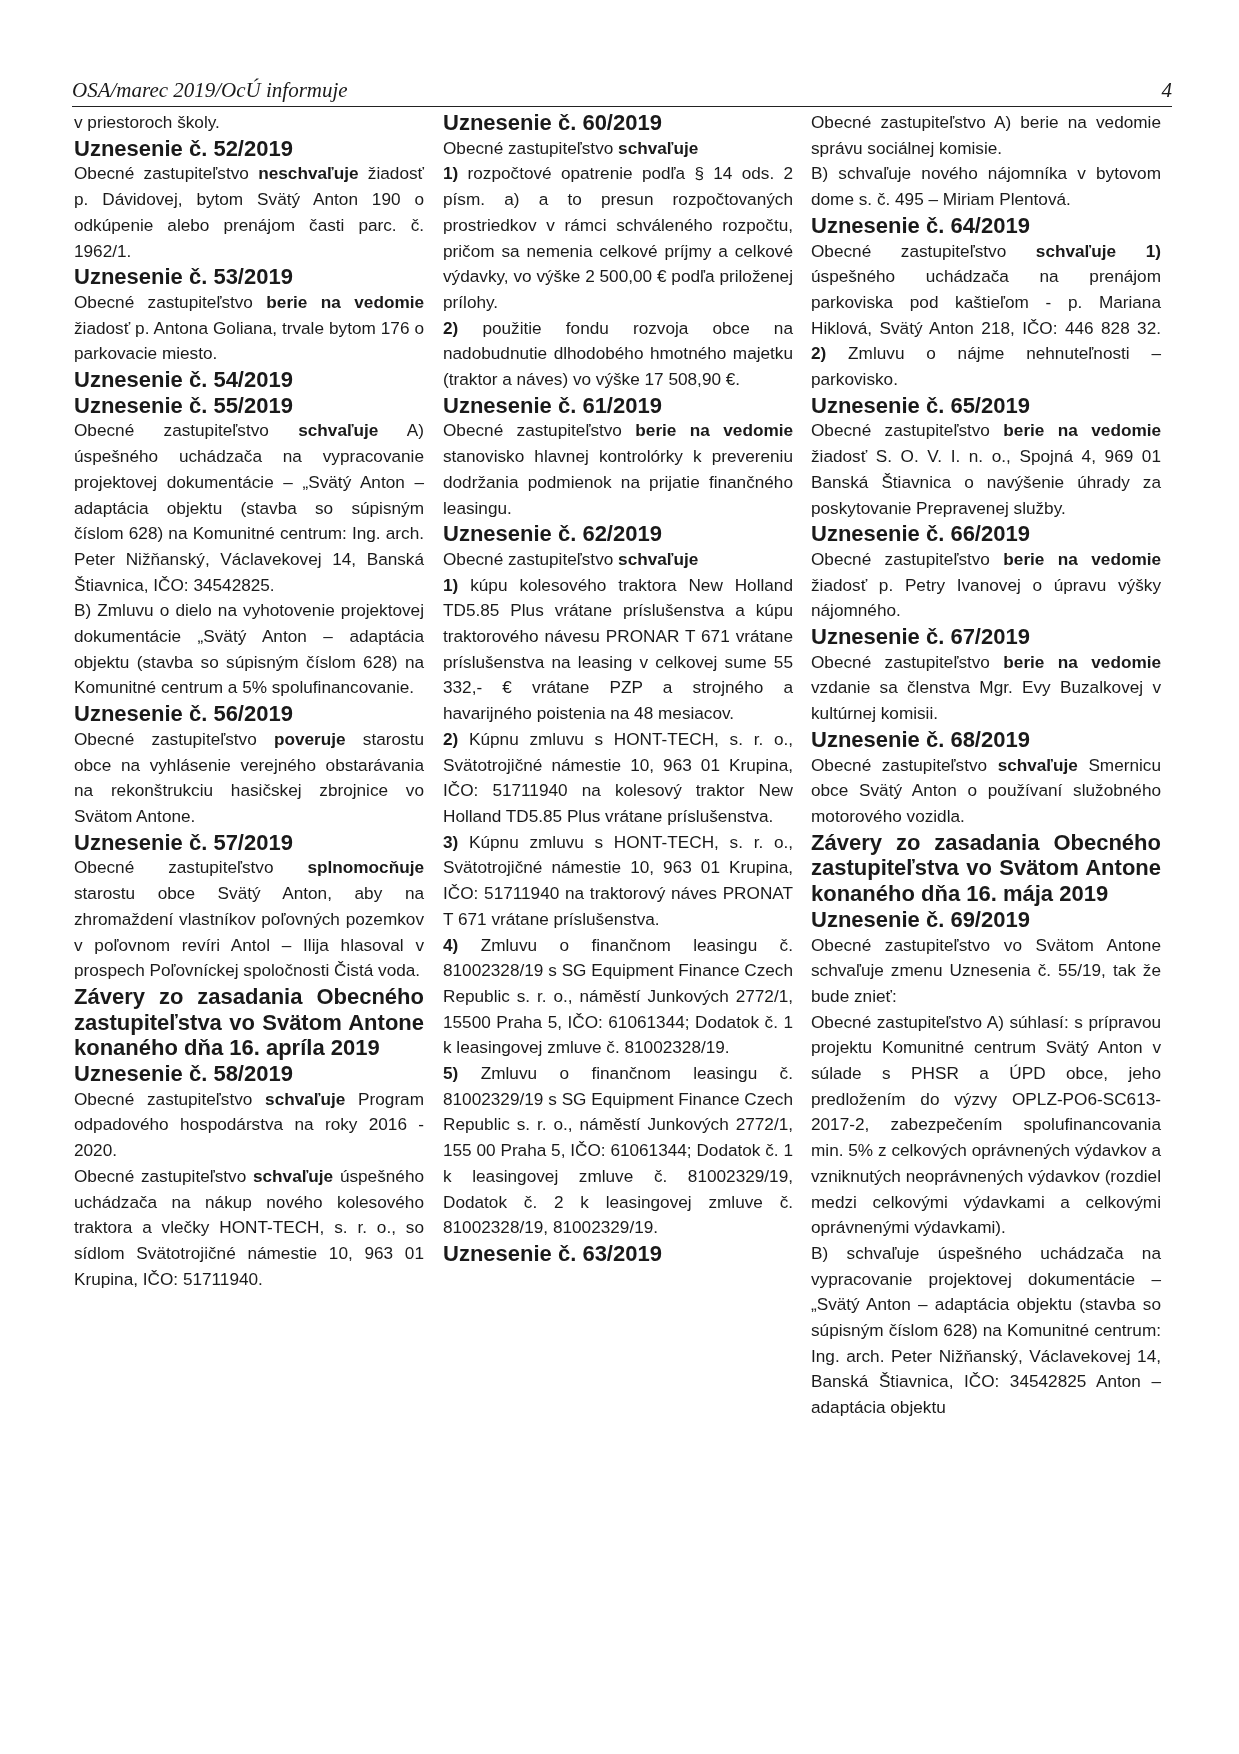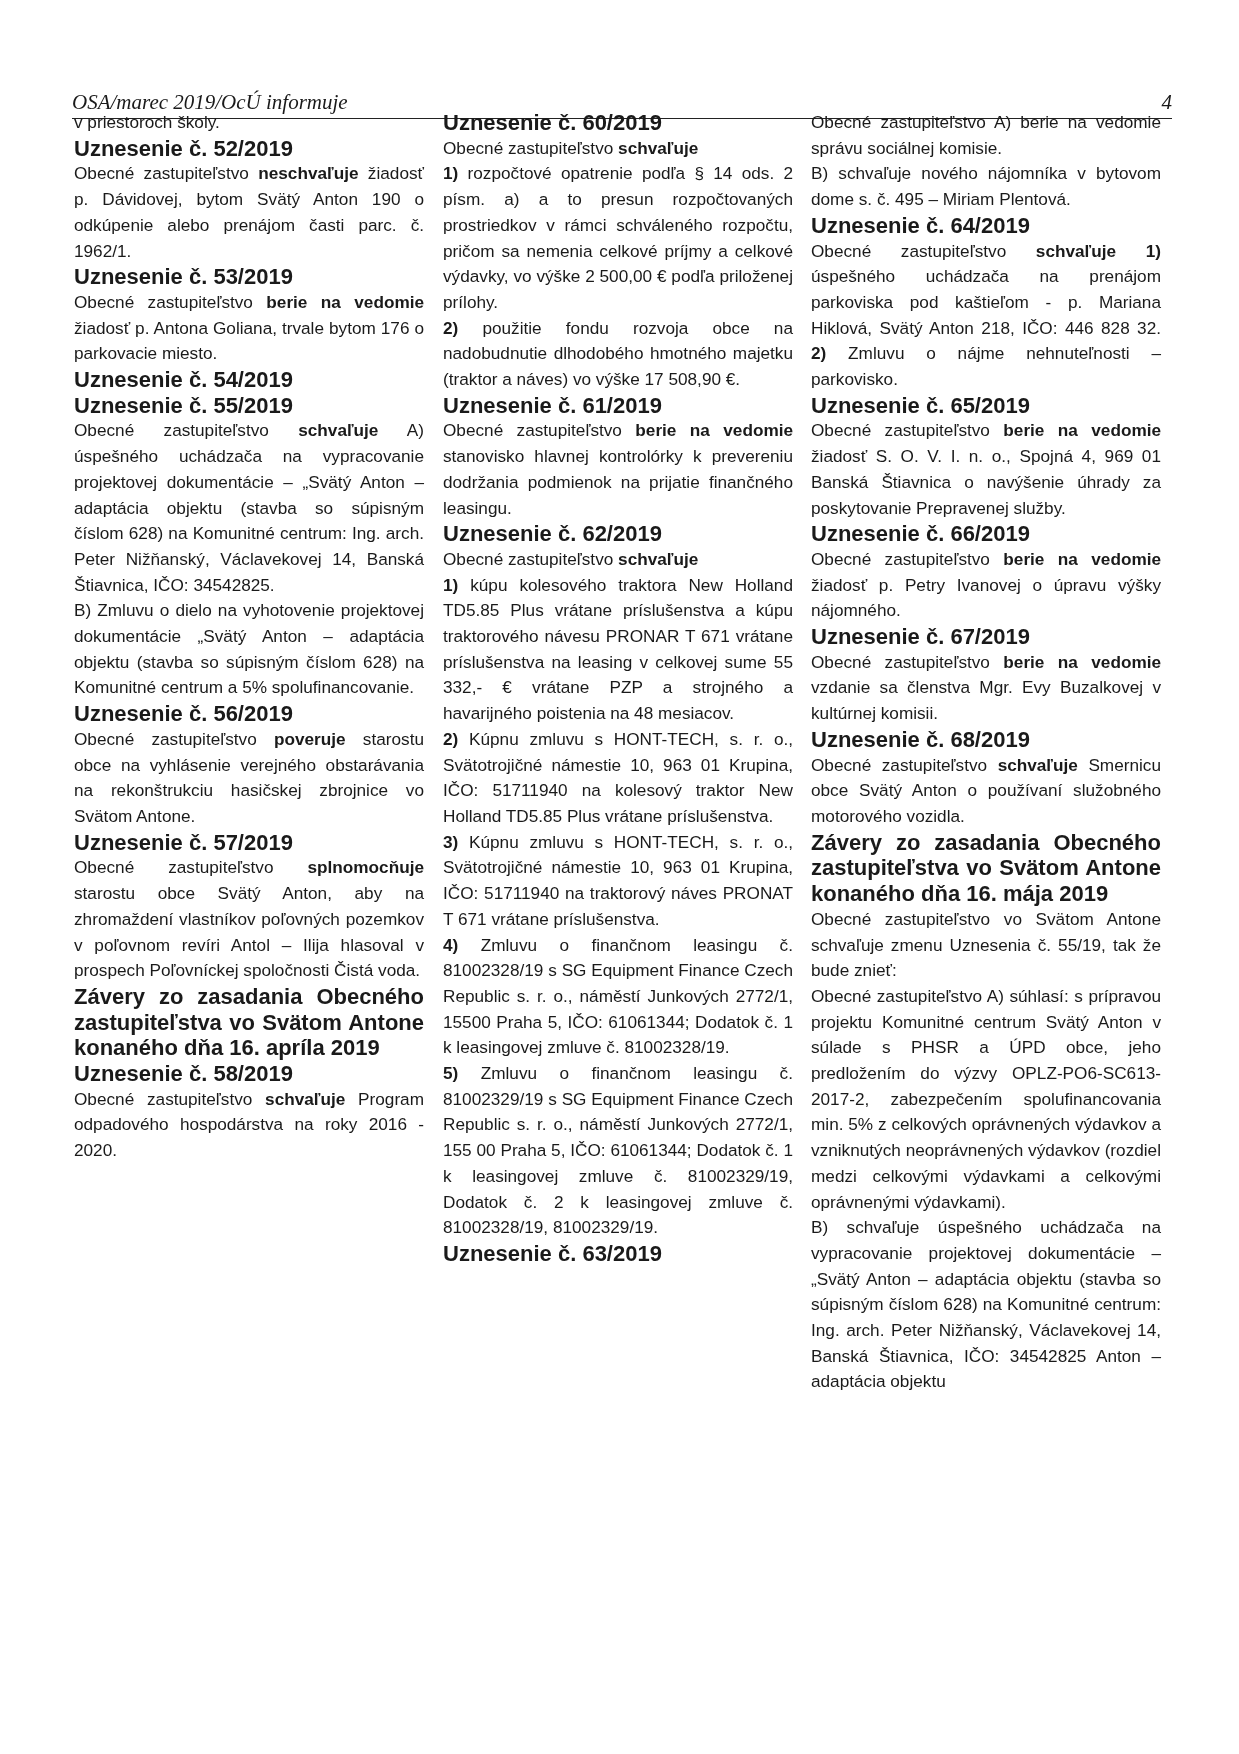--- a/index.html
+++ b/index.html
@@ -1,18 +1,18 @@
 <!DOCTYPE html>
 <html><head>
 <meta charset="utf-8">
 <style>
   html, body { margin:0; padding:0; background:#ffffff; }
   body { width:1239px; height:1754px; position:relative; overflow:hidden;
          font-family:"DejaVu Serif","Liberation Serif",serif; color:#1a1a1a; }
-  .header { position:absolute; left:72px; top:86px; width:1100px; height:32px;
+  .header { position:absolute; left:72px; top:74px; width:1100px; height:32px;
             border-bottom:1.5px solid #222; }
   .header .title { position:absolute; left:0; bottom:3px; font-style:italic; font-size:21px;
                    font-family:"Liberation Serif","DejaVu Serif",serif; }
   .header .pageno { position:absolute; right:0; bottom:3px; font-style:italic; font-size:21px;
                     font-family:"Liberation Serif","DejaVu Serif",serif; }
   .col { position:absolute; top:110px; width:350px; font-size:17.2px; line-height:25.7px;
          text-align:justify; font-family:Liberation Sans, sans-serif; }
   .col1 { left:74px; }
   .col2 { left:443px; }
   .col3 { left:811px; }
@@ -38,20 +38,21 @@
     <h3>Uznesenie č. 55/2019</h3>
     <p><span>Obecné zastupiteľstvo </span><b>schvaľuje</b><span> A) úspešného uchádzača na vypracovanie projektovej dokumentácie – „Svätý Anton – adaptácia objektu (stavba so súpisným číslom 628) na Komunitné centrum: Ing. arch. Peter Nižňanský, Václavekovej 14, Banská Štiavnica, IČO: 34542825.</span></p>
     <p>B) Zmluvu o dielo na vyhotovenie projektovej dokumentácie „Svätý Anton – adaptácia objektu (stavba so súpisným číslom 628) na Komunitné centrum a 5% spolufinancovanie.</p>
     <h3>Uznesenie č. 56/2019</h3>
     <p><span>Obecné zastupiteľstvo </span><b>poveruje</b><span> starostu obce na vyhlásenie verejného obstarávania na rekonštrukciu hasičskej zbrojnice vo Svätom Antone.</span></p>
     <h3>Uznesenie č. 57/2019</h3>
     <p><span>Obecné zastupiteľstvo </span><b>splnomocňuje</b><span> starostu obce Svätý Anton, aby na zhromaždení vlastníkov poľovných pozemkov v poľovnom revíri Antol – Ilija hlasoval v prospech Poľovníckej spoločnosti Čistá voda.</span></p>
     <h3>Závery zo zasadania Obecného zastupiteľstva vo Svätom Antone konaného dňa 16. apríla 2019</h3>
     <h3>Uznesenie č. 58/2019</h3>
     <p><span>Obecné zastupiteľstvo </span><b>schvaľuje</b><span> Program odpadového hospodárstva na roky 2016 - 2020.</span></p>
+    <p><span>Obecné zastupiteľstvo </span><b>schvaľuje</b><span> úspešného uchádzača na nákup nového kolesového traktora a vlečky HONT-TECH, s. r. o., so sídlom Svätotrojičné námestie 10, 963 01 Krupina, IČO: 51711940.</span></p>
   </div>
 <div class="col col2">
     <h3>Uznesenie č. 60/2019</h3>
     <p><span>Obecné zastupiteľstvo </span><b>schvaľuje</b><span></span></p>
     <p><span></span><b>1)</b><span> rozpočtové opatrenie podľa § 14 ods. 2 písm. a) a to presun rozpočtovaných prostriedkov v rámci schváleného rozpočtu, pričom sa nemenia celkové príjmy a celkové výdavky, vo výške 2 500,00 € podľa priloženej prílohy.</span></p>
     <p><span></span><b>2)</b><span> použitie fondu rozvoja obce na nadobudnutie dlhodobého hmotného majetku (traktor a náves) vo výške 17 508,90 €.</span></p>
     <h3>Uznesenie č. 61/2019</h3>
     <p><span>Obecné zastupiteľstvo </span><b>berie na vedomie</b><span> stanovisko hlavnej kontrolórky k prevereniu dodržania podmienok na prijatie finančného leasingu.</span></p>
     <h3>Uznesenie č. 62/2019</h3>
     <p><span>Obecné zastupiteľstvo </span><b>schvaľuje</b><span></span></p>
@@ -69,16 +70,17 @@
     <p><span>Obecné zastupiteľstvo </span><b>schvaľuje 1)</b><span> úspešného uchádzača na prenájom parkoviska pod kaštieľom - p. Mariana Hiklová, Svätý Anton 218, IČO: 446 828 32. </span><b>2)</b><span> Zmluvu o nájme nehnuteľnosti – parkovisko.</span></p>
     <h3>Uznesenie č. 65/2019</h3>
     <p><span>Obecné zastupiteľstvo </span><b>berie na vedomie</b><span> žiadosť S. O. V. I. n. o., Spojná 4, 969 01 Banská Štiavnica o navýšenie úhrady za poskytovanie Prepravenej služby.</span></p>
     <h3>Uznesenie č. 66/2019</h3>
     <p><span>Obecné zastupiteľstvo </span><b>berie na vedomie</b><span> žiadosť p. Petry Ivanovej o úpravu výšky nájomného.</span></p>
     <h3>Uznesenie č. 67/2019</h3>
     <p><span>Obecné zastupiteľstvo </span><b>berie na vedomie</b><span> vzdanie sa členstva Mgr. Evy Buzalkovej v kultúrnej komisii.</span></p>
     <h3>Uznesenie č. 68/2019</h3>
     <p><span>Obecné zastupiteľstvo </span><b>schvaľuje</b><span> Smernicu obce Svätý Anton o používaní služobného motorového vozidla.</span></p>
     <h3>Závery zo zasadania Obecného zastupiteľstva vo Svätom Antone konaného dňa 16. mája 2019</h3>
+    <h3>Uznesenie č. 69/2019</h3>
     <p>Obecné zastupiteľstvo vo Svätom Antone schvaľuje zmenu Uznesenia č. 55/19, tak že bude znieť:</p>
     <p>Obecné zastupiteľstvo A) súhlasí: s prípravou projektu Komunitné centrum Svätý Anton v súlade s PHSR a ÚPD obce, jeho predložením do výzvy OPLZ-PO6-SC613-2017-2, zabezpečením spolufinancovania min. 5% z celkových oprávnených výdavkov a vzniknutých neoprávnených výdavkov (rozdiel medzi celkovými výdavkami a celkovými oprávnenými výdavkami).</p>
     <p>B) schvaľuje úspešného uchádzača na vypracovanie projektovej dokumentácie – „Svätý Anton – adaptácia objektu (stavba so súpisným číslom 628) na Komunitné centrum: Ing. arch. Peter Nižňanský, Václavekovej 14, Banská Štiavnica, IČO: 34542825 Anton – adaptácia objektu</p>
   </div>
 
 </body></html>

